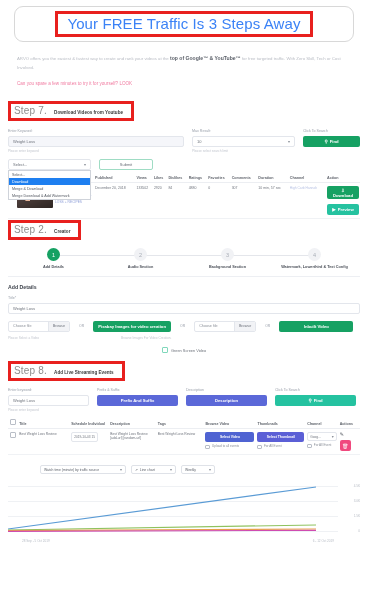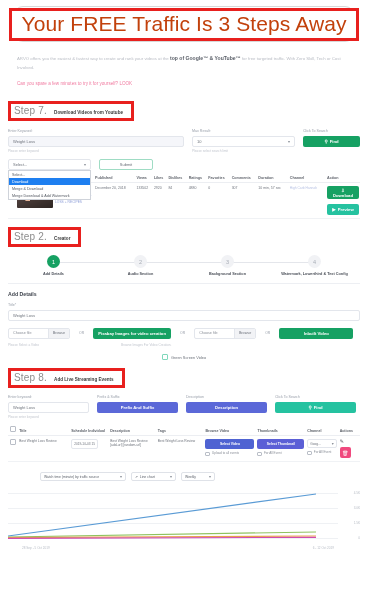--- a/index.html
+++ b/index.html
@@ -19,22 +19,22 @@
     height: 36px;
     display: flex; align-items: center; justify-content: center;
     position: relative;
   }
   .hero-redbox {
     border: 3px solid #e8201e;
     padding: 1px 9px 2px 9px;
     background: #ffffff;
   }
   .hero-title {
-    font-size: 21px;
-    color: #c2410c;
+    font-size: 15px;
+    color: #3b82f6;
     letter-spacing: .1px;
     white-space: nowrap;
     font-weight: 400;
   }
   .intro {
     margin: 12px 17px 0 17px;
     font-size: 4.3px;
     line-height: 9px;
     color: #b9bcc4;
   }
@@ -312,21 +312,21 @@
               <span class="mini-ico">▶</span>
               <span>Preview</span>
             </div>
           </td>
         </tr>
       </tbody>
     </table>
   </div>
 </div>
 
-<div style="margin-top:7px">
+<div style="">
   <div class="step-banner">
     <span class="step-num">Step 2.</span>
     <span class="step-sub">Creator</span>
   </div>
 
   <div class="wiz">
     <div class="wiz-step">
       <div class="wiz-line"></div>
       <div class="wiz-bub active">1</div>
       <div class="wiz-lbl">Add Details</div>

